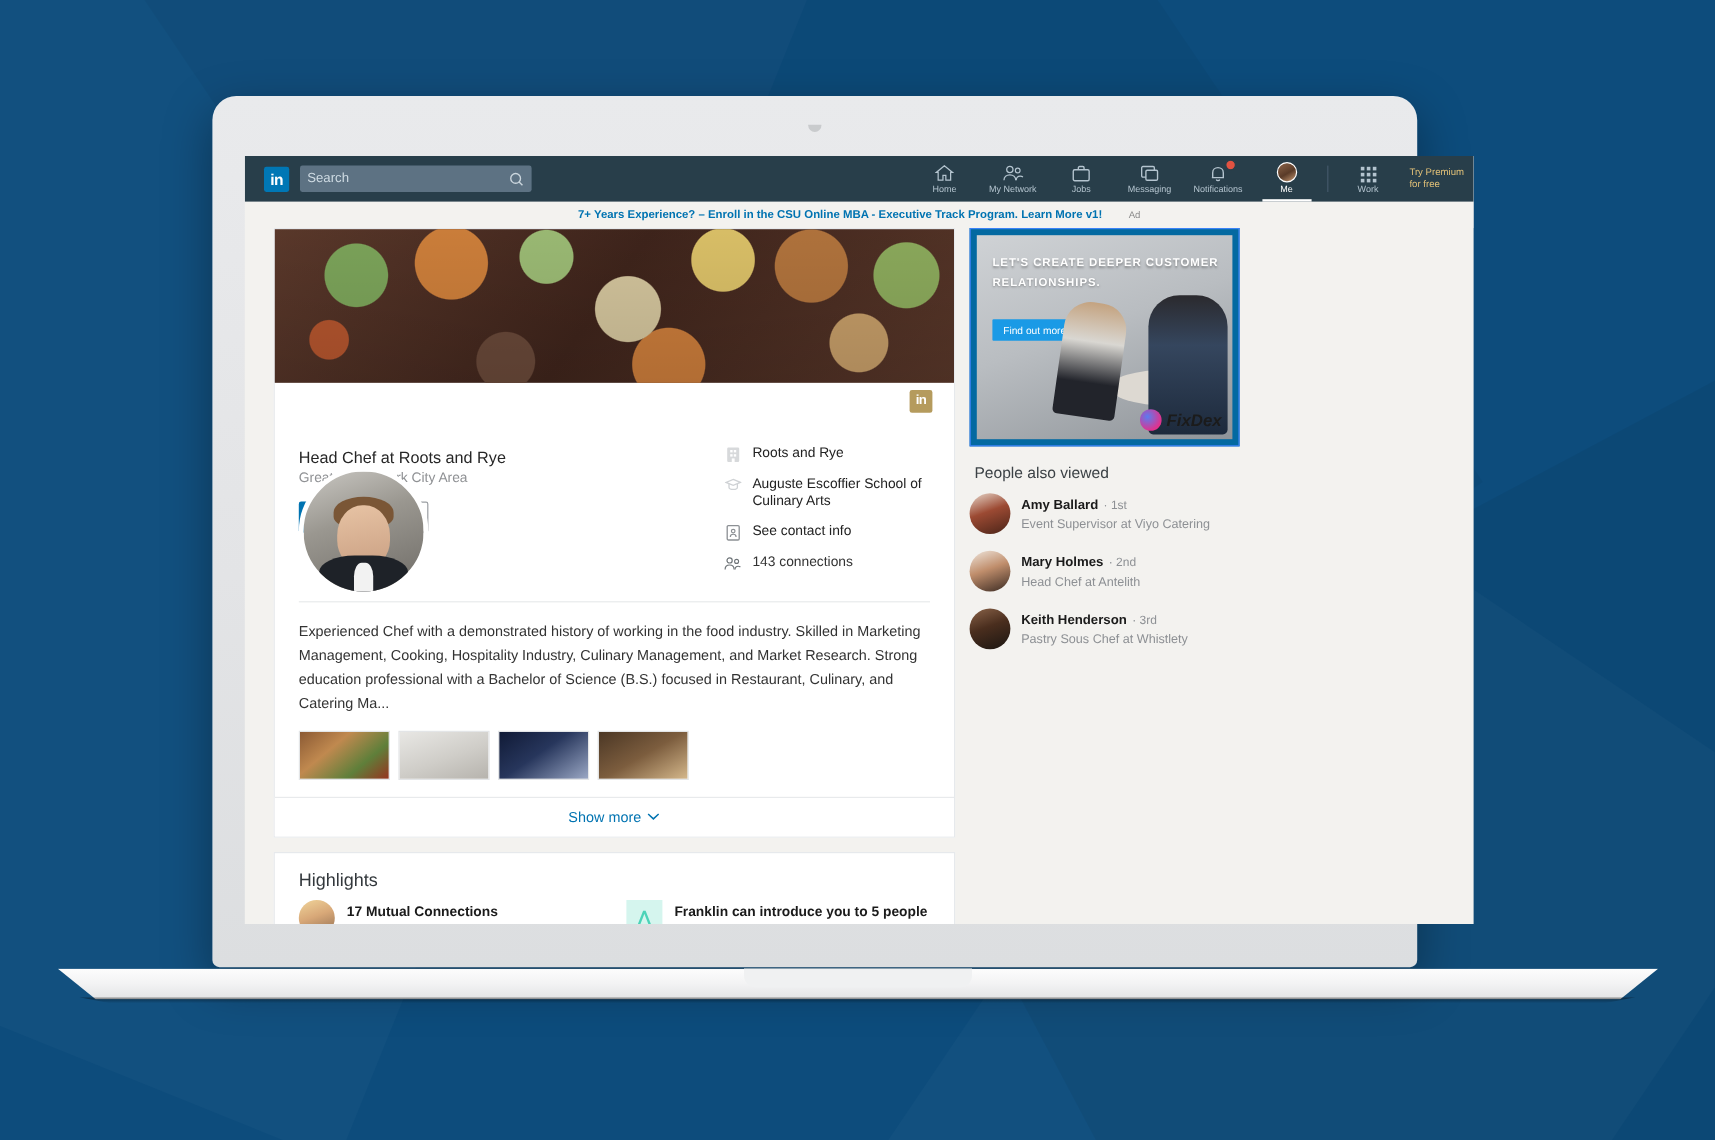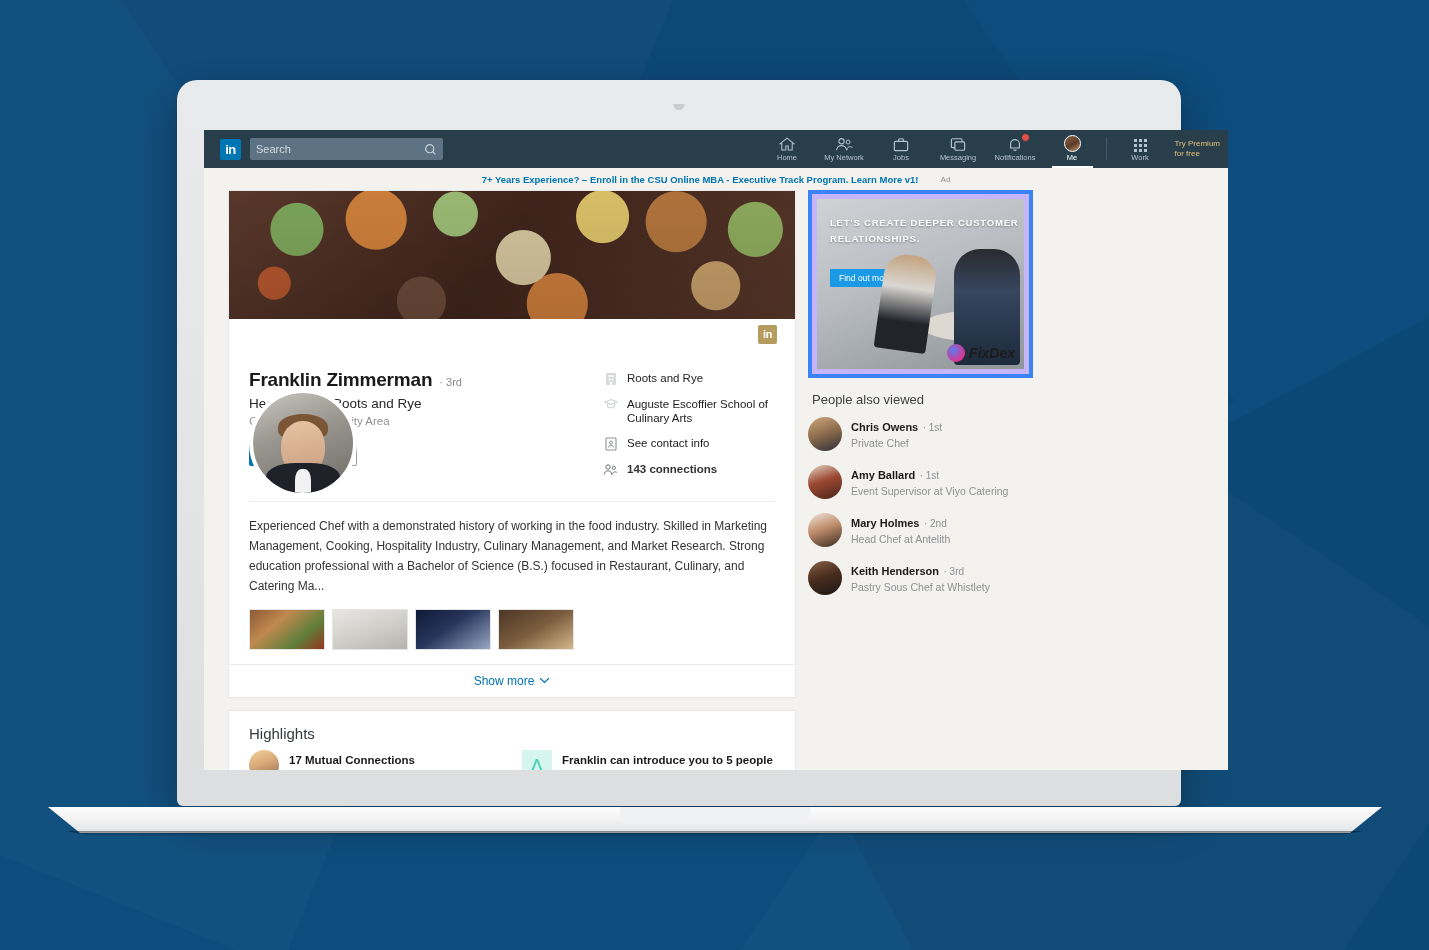--- a/index.html
+++ b/index.html
@@ -188,21 +188,21 @@
   }
   .btn-more {
     background: #fff; border: 1px solid #9b9fa3; border-radius: 2px;
     width: 31px; height: 26px; cursor: pointer; color: #5d6266;
     font-size: 13px; letter-spacing: 1px; line-height: 20px;
   }
   .ident-right { margin-left: 14px; flex: 1; padding-top: 2px; }
   .info-row { display: flex; gap: 9px; align-items: flex-start; margin-bottom: 11px; }
   .info-ico { width: 15px; flex: none; display: flex; justify-content: center; padding-top: 1px; }
   .info-txt { font-size: 11.5px; color: #222; font-weight: normal; line-height: 14px; }
-  .info-txt.plain { font-weight: bold; color: #333; }
+  .info-txt.plain { font-weight: normal; color: #333; }
 
   .summary {
     margin: 14px 0 0; padding-top: 14px; border-top: 1px solid #e8eaec;
     font-size: 12px; color: #333; line-height: 1.68;
   }
   .media { display: flex; gap: 7px; margin-top: 12px; padding-bottom: 14px; }
   .thumb { width: 76px; height: 41px; border: 1px solid #e3e5e7; background-size: cover; }
   .t1 { background: linear-gradient(140deg,#8b5a34 0%, #c0894f 35%, #5f7f3a 70%, #96341f 100%); }
   .t2 { background: linear-gradient(160deg,#e8e7e4 0%, #cfcdc8 55%, #b6b3ad 100%); }
   .t3 { background: linear-gradient(145deg,#101a36 0%, #27365c 45%, #9aa7c4 100%); }
@@ -224,21 +224,21 @@
   }
   .hl-ico {
     width: 30px; height: 30px; flex: none; background: #d5f5ee;
     display: flex; align-items: center; justify-content: center;
     color: #4cd3b8; font-weight: bold; font-size: 15px;
   }
   .hl-t { font-size: 11.5px; font-weight: bold; color: #1a1a1a; line-height: 14px; }
   .hl-s { font-size: 11px; color: #8d9094; line-height: 14px; margin-top: 2px; }
 
   
-  .ad-card { background: #c4b5fd; border: 4px solid #3b82f6; padding: 5px; }
+  .ad-card { background: #0369a1; border: 1px solid #3b82f6; padding: 5px; }
   .ad-img {
     height: 170px; position: relative; overflow: hidden;
     background: linear-gradient(160deg,#cfd2d5 0%, #b9bdc1 45%, #8f9499 100%);
   }
   .ad-h {
     position: absolute; left: 13px; top: 16px; color: #fff;
     font-size: 9.5px; font-weight: bold; letter-spacing: 0.8px; line-height: 16px;
     text-shadow: 0 1px 2px rgba(0,0,0,.35);
   }
   .ad-btn {
@@ -396,24 +396,20 @@
               <div class="pfp">
                 <span class="hair"></span>
                   <span class="face"></span>
                 <span class="suit"></span>
                   <span class="shirt"></span>
               </div>
               <div class="li-badge">in</div>
 
               <div class="ident">
                 <div class="ident-left">
-                  <div class="name-row">
-                    <span class="pname">Franklin Zimmerman</span>
-                    <span class="degree">· 3rd</span>
-                  </div>
                   <div class="headline">Head Chef at Roots and Rye</div>
                   <div class="loc">Greater New York City Area</div>
                   <div class="actions">
                     <button class="btn-inmail">InMail</button>
                     <button class="btn-more">•••</button>
                   </div>
                 </div>
 
                 <div class="ident-right">
                   <div class="info-row">
@@ -513,28 +509,20 @@
               <div class="ad-logo">
                 <span class="ad-dot"></span>
                 <span>FixDex</span>
               </div>
             </div>
           </div>
 
           <div class="paw-title">People also viewed</div>
 
           <div class="paw-item">
-            <span class="paw-av" style="background:linear-gradient(160deg,#cfa87e 0%,#8a6a4c 50%,#2b2f35 100%)"></span>
-            <span>
-              <span class="paw-name">Chris Owens</span>
-              <span class="paw-deg">· 1st</span>
-              <span class="paw-sub" style="display:block">Private Chef</span>
-            </span>
-          </div>
-          <div class="paw-item">
             <span class="paw-av" style="background:linear-gradient(160deg,#e8d9cc 0%,#9c4a33 45%,#4a2418 100%)"></span>
             <span>
               <span class="paw-name">Amy Ballard</span>
               <span class="paw-deg">· 1st</span>
               <span class="paw-sub" style="display:block">Event Supervisor at Viyo Catering</span>
             </span>
           </div>
           <div class="paw-item">
             <span class="paw-av" style="background:linear-gradient(160deg,#efe6dc 0%,#c08e6c 45%,#3a2a22 100%)"></span>
             <span>

